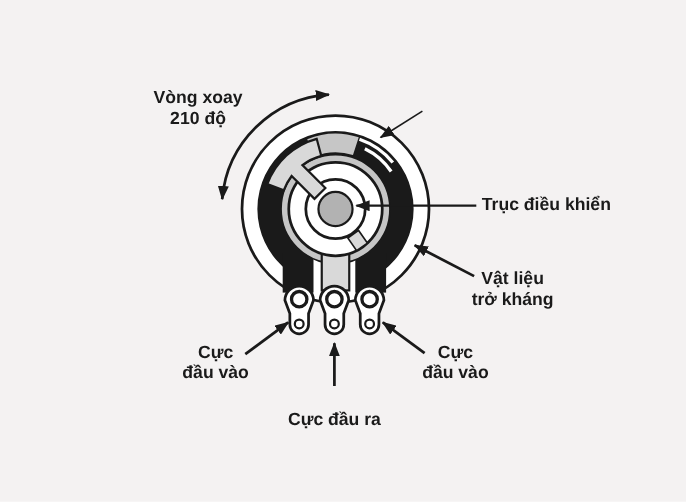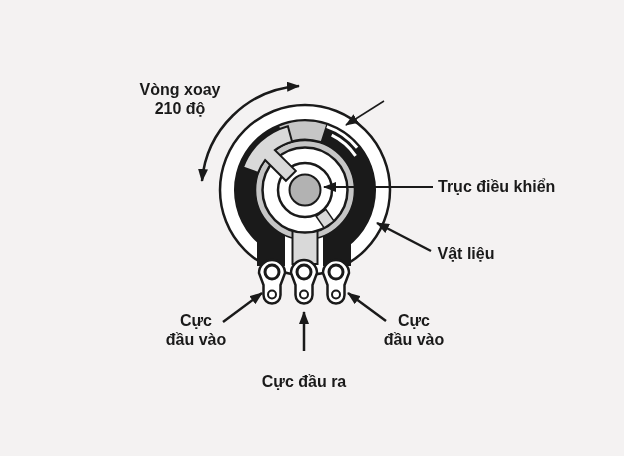--- a/index.html
+++ b/index.html
@@ -92,20 +92,21 @@
   <div class="lbl" style="left:118px;top:80px;width:124px;">
     <div>Vòng xoay</div>
     <div>210 độ</div>
   </div>
 
 
   <div class="lbl nowrap" style="left:438px;top:177px;">Trục điều khiển</div>
 
   <div class="lbl" style="left:396px;top:244px;width:140px;">
     <div>Vật liệu</div>
+    <div>trở kháng</div>
   </div>
 
   <div class="lbl" style="left:136px;top:311px;width:120px;">
     <div>Cực</div>
     <div>đầu vào</div>
   </div>
 
   <div class="lbl" style="left:234px;top:360px;width:140px;margin-top:12px;">Cực đầu ra</div>
 
   <div class="lbl" style="left:354px;top:311px;width:120px;">

